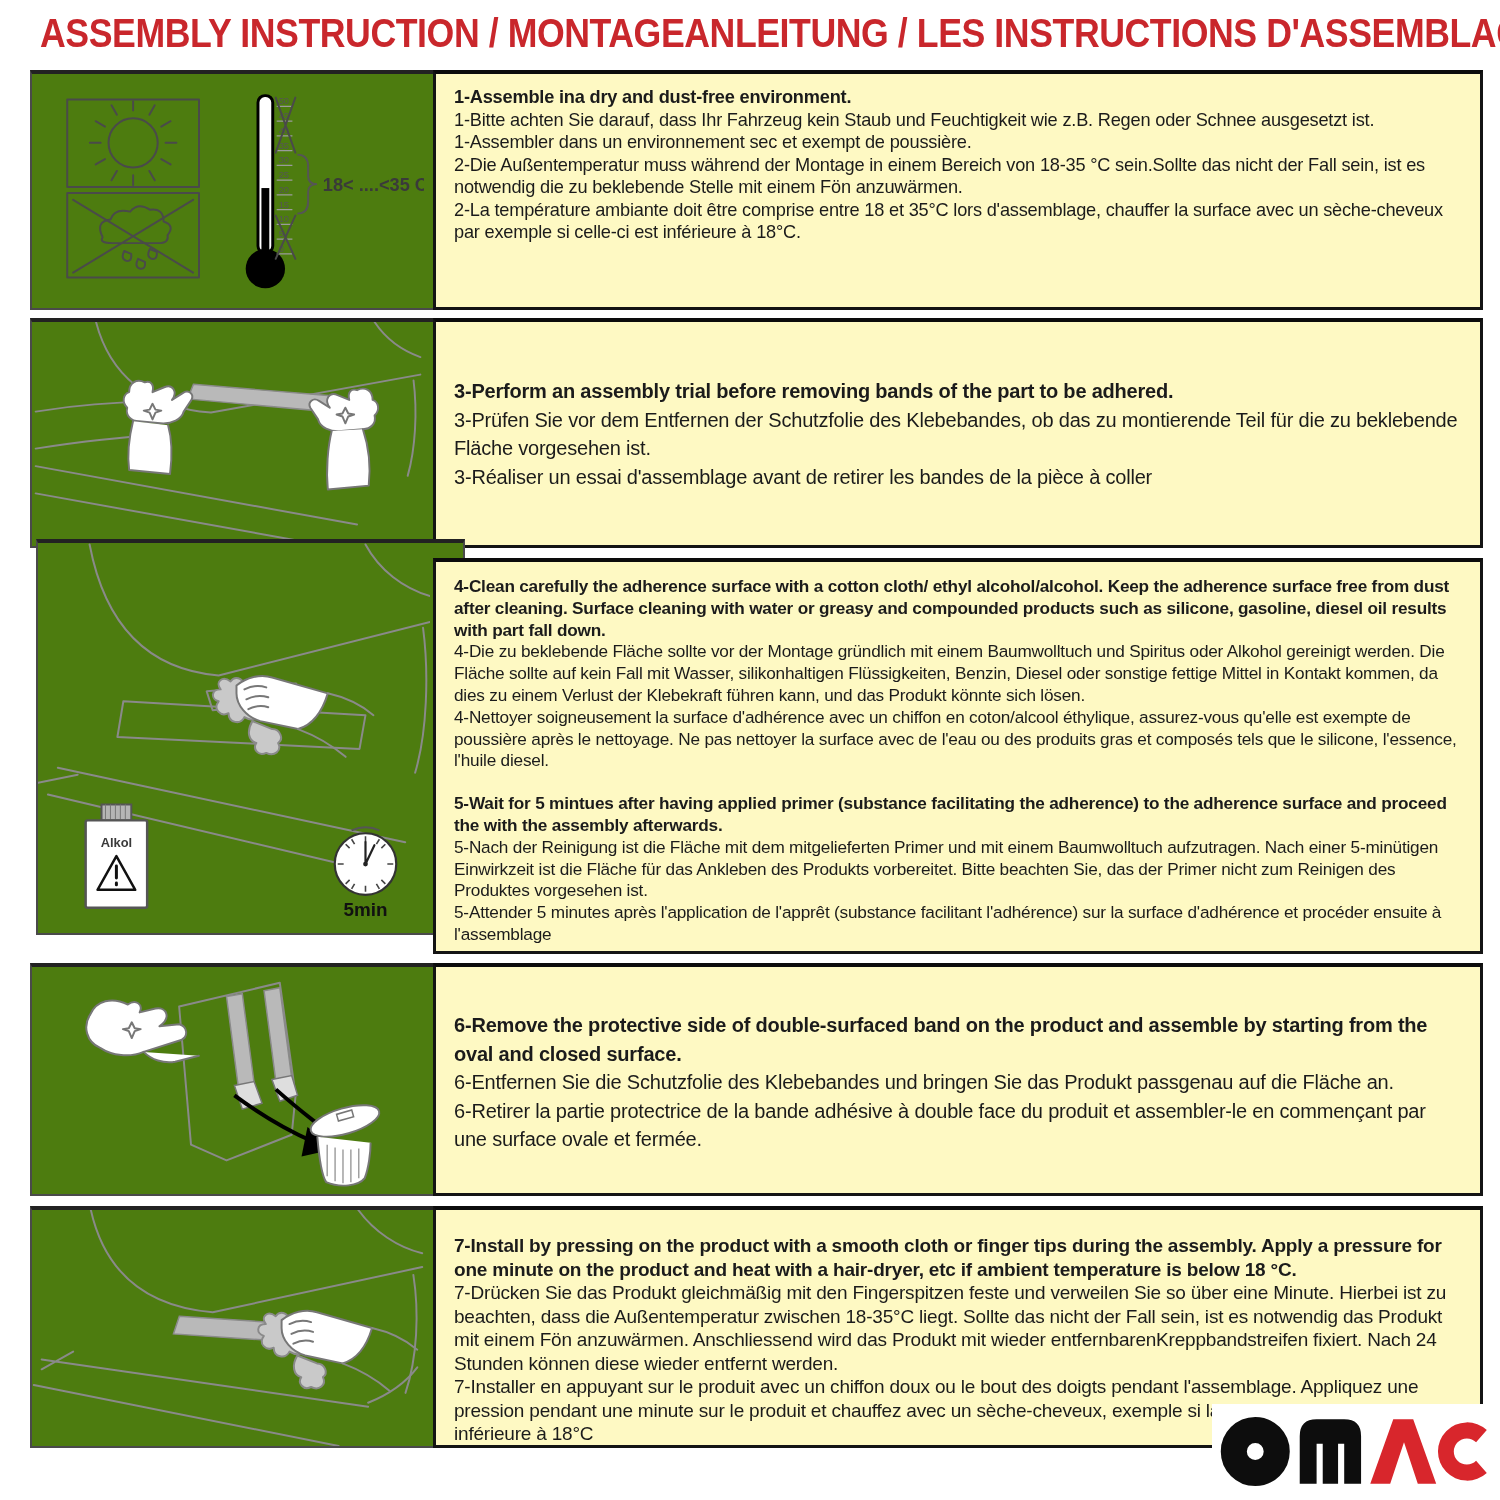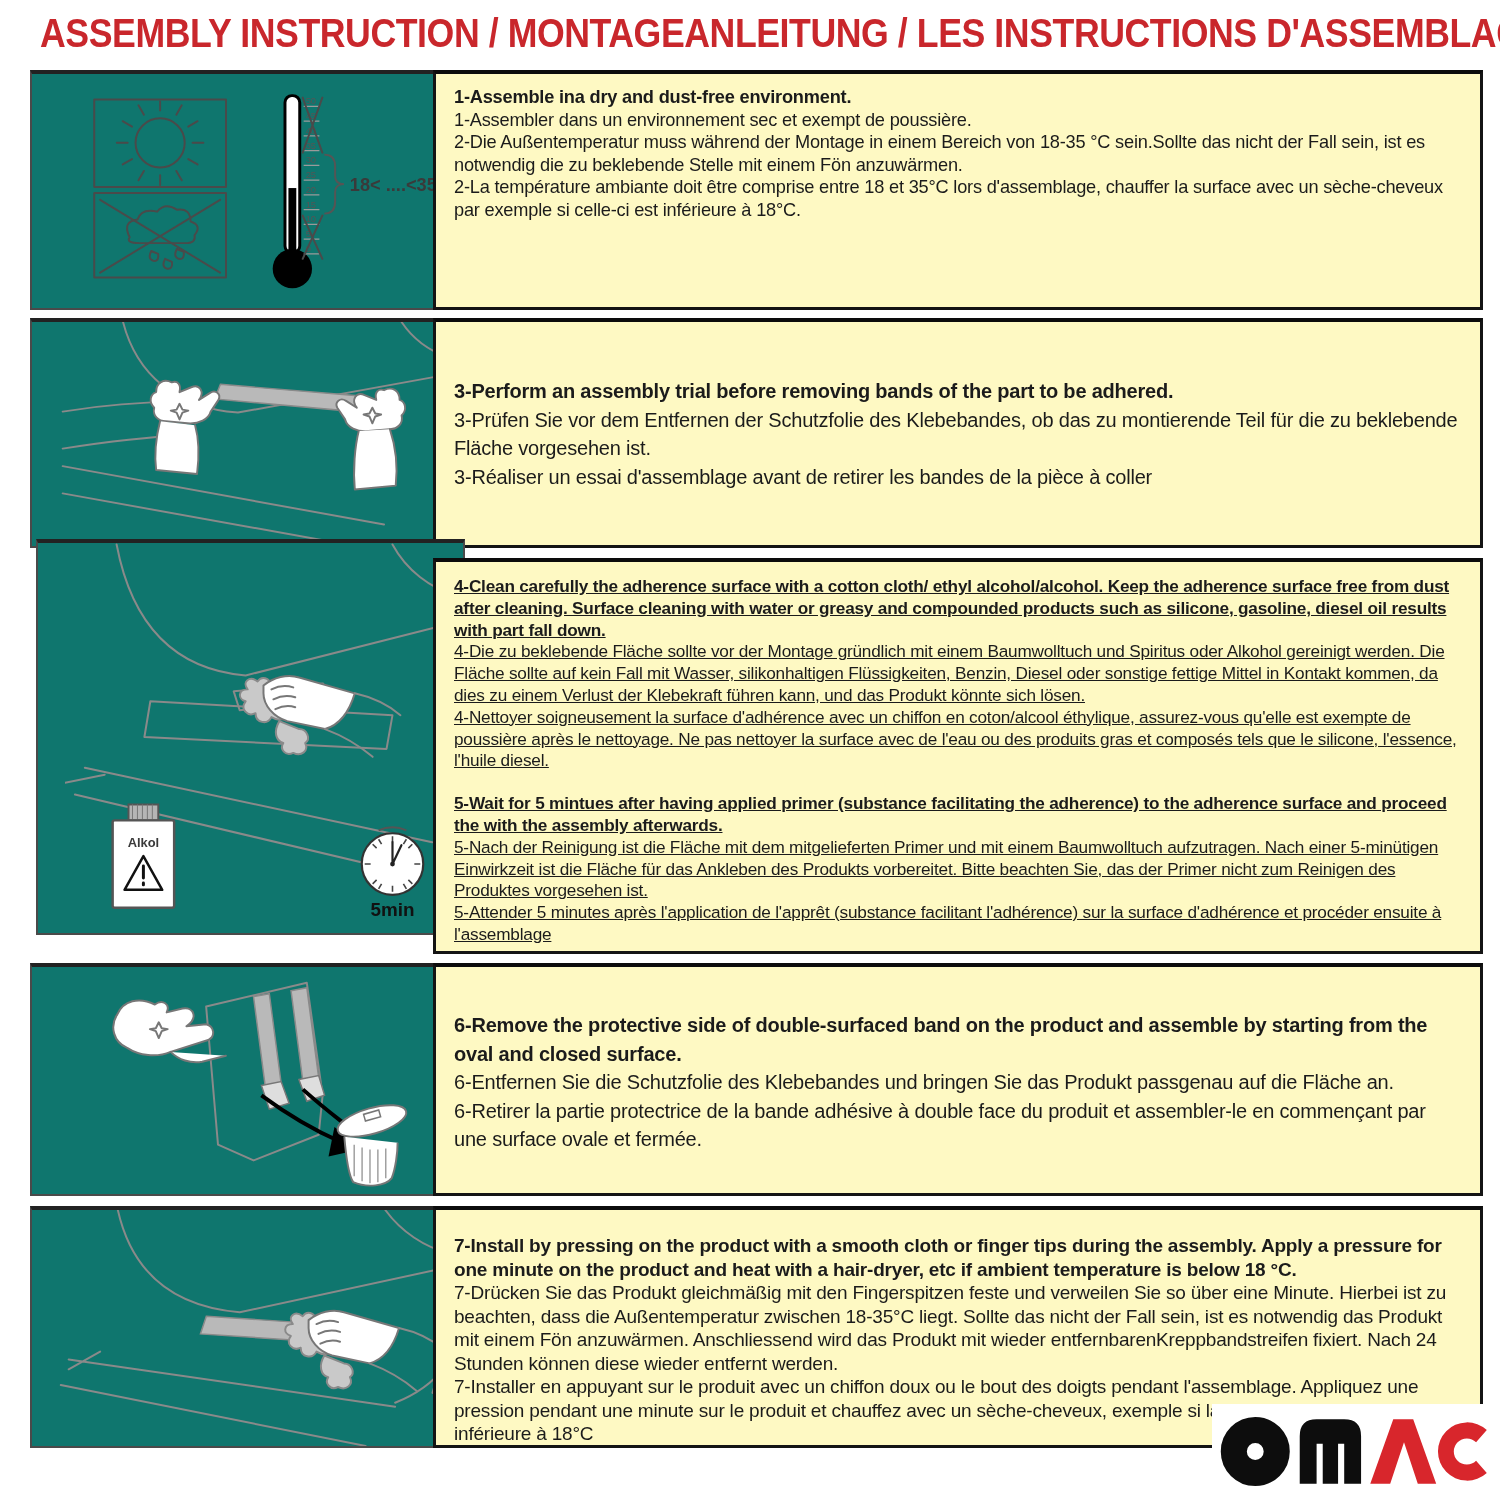--- a/index.html
+++ b/index.html
@@ -6,22 +6,22 @@
   body{
     width:1500px;height:1500px;position:relative;background:#ffffff;
     font-family:"Liberation Sans",sans-serif;color:#1b1b1b;overflow:hidden;
   }
   .page-title{
     position:absolute;left:40px;top:10px;margin:0;
     font-size:41px;font-weight:700;color:#c9272c;white-space:nowrap;
     letter-spacing:-0.5px;transform:scaleX(.87);transform-origin:left center;
   }
   .illus-box{
-    position:absolute;left:30px;width:429px;box-sizing:border-box;background:#0f766e;
-    border:2px solid #4a4a4a;border-top:4px solid #222;padding-left:27px;
+    position:absolute;left:30px;width:429px;box-sizing:border-box;background:#4d7c0f;
+    border:2px solid #4a4a4a;border-top:4px solid #222;
   }
   .text-box{
     position:absolute;left:433px;width:1050px;box-sizing:border-box;background:#fef9c3;
     border:3px solid #141414;border-top:4px solid #0c0c0c;
     padding:10px 18px 0 18px;
   }
   p{margin:0;letter-spacing:-0.2px;}
   .b{font-weight:700;}
   .t-r1{font-size:18.2px;line-height:22.5px;}
   .t-r3{font-size:17.2px;line-height:21.8px;}
@@ -80,20 +80,21 @@
           <text x="249" y="181">0</text>
         </g>
         <path class="icon" d="M246,24 L266,80 M266,24 L246,80 M246,144 L266,188 M266,144 L246,188" stroke-width="1.8"></path>
         <path d="M268,82 Q279,82 279,94 L279,104 Q279,112 288,112 Q279,112 279,120 L279,130 Q279,142 268,142" fill="none" stroke="#555" stroke-width="2"></path>
       </g>
       <text x="294" y="119" font-size="18.5" font-weight="bold" fill="#3a3a3a">18&lt; ....&lt;35 C</text>
     </svg>
   </div>
   <div class="text-box t-r1" style="top:70px;height:240px;padding-top:12px;">
     <p class="b">1-Assemble ina dry and dust-free environment.</p>
+    <p>1-Bitte achten Sie darauf, dass Ihr Fahrzeug kein Staub und Feuchtigkeit wie z.B. Regen oder Schnee ausgesetzt ist.</p>
     <p>1-Assembler dans un environnement sec et exempt de poussière.</p>
     <p>2-Die Außentemperatur muss während der Montage in einem Bereich von 18-35 °C sein.Sollte das nicht der Fall sein, ist es notwendig die zu beklebende Stelle mit einem Fön anzuwärmen.</p>
     <p>2-La température ambiante doit être comprise entre 18 et 35°C lors d'assemblage, chauffer la surface avec un sèche-cheveux par exemple si celle-ci est inférieure à 18°C.</p>
   </div>
 
   <div class="illus-box" style="top:318px;height:230px;">
     <svg viewBox="0 0 395 230" width="392" height="224">
       <path class="lines" d="M62,0 C76,54 116,88 180,93 L395,54"></path>
       <path class="lines" d="M348,0 C360,18 378,30 395,36"></path>
       <path class="lines" d="M388,60 C392,92 390,130 382,158"></path>
@@ -144,21 +145,21 @@
       <g>
         <path d="M316,288 A34,34 0 0 1 344,288" fill="none" stroke="#555" stroke-width="2"></path>
         <circle cx="330" cy="322" r="31" fill="#fff" stroke="#333" stroke-width="2.2"></circle>
         <path d="M330,294v6 M330,344v6 M302,322h6 M352,322h6 M310,302l4,4 M346,338l4,4 M350,302l-4,4 M314,338l-4,4 M316,297l3,5 M344,347l-3,-5 M344,297l-3,5 M316,347l3,-5" stroke="#444" stroke-width="1.6"></path>
         <path d="M330,322 L330,300 M330,322 L339,303" stroke="#222" stroke-width="2.2" stroke-linecap="round"></path>
         <circle cx="330" cy="322" r="2.4" fill="#222"></circle>
         <text x="330" y="374" text-anchor="middle" font-size="19" font-weight="bold" fill="#111">5min</text>
       </g>
     </svg>
   </div>
-  <div class="text-box t-r3" style="top:558px;height:396px;padding-top:14px;text-decoration:underline;">
+  <div class="text-box t-r3" style="top:558px;height:396px;padding-top:14px;">
     <p class="b">4-Clean carefully the adherence surface with a cotton cloth/ ethyl alcohol/alcohol. Keep the adherence surface free from dust after cleaning. Surface cleaning with water or greasy and compounded products such as silicone, gasoline, diesel oil results with part fall down.</p>
     <p>4-Die zu beklebende Fläche sollte vor der Montage gründlich mit einem Baumwolltuch und Spiritus oder Alkohol gereinigt werden. Die Fläche sollte auf kein Fall mit Wasser, silikonhaltigen Flüssigkeiten, Benzin, Diesel oder sonstige fettige Mittel in Kontakt kommen, da dies zu einem Verlust der Klebekraft führen kann, und das Produkt könnte sich lösen.</p>
     <p>4-Nettoyer soigneusement la surface d'adhérence avec un chiffon en coton/alcool éthylique, assurez-vous qu'elle est exempte de poussière après le nettoyage. Ne pas nettoyer la surface avec de l'eau ou des produits gras et composés tels que le silicone, l'essence, l'huile diesel.</p>
     <p class="b gap-sm">5-Wait for 5 mintues after having applied primer (substance facilitating the adherence) to the adherence surface and proceed the with the assembly afterwards.</p>
     <p>5-Nach der Reinigung ist die Fläche mit dem mitgelieferten Primer und mit einem Baumwolltuch aufzutragen. Nach einer 5-minütigen Einwirkzeit ist die Fläche für das Ankleben des Produkts vorbereitet. Bitte beachten Sie, das der Primer nicht zum Reinigen des Produktes vorgesehen ist.</p>
     <p>5-Attender 5 minutes après l'application de l'apprêt (substance facilitant l'adhérence) sur la surface d'adhérence et procéder ensuite à l'assemblage</p>
   </div>
 
   <div class="illus-box" style="top:963px;height:233px;">
     <svg viewBox="0 0 395 230" width="392" height="227">

